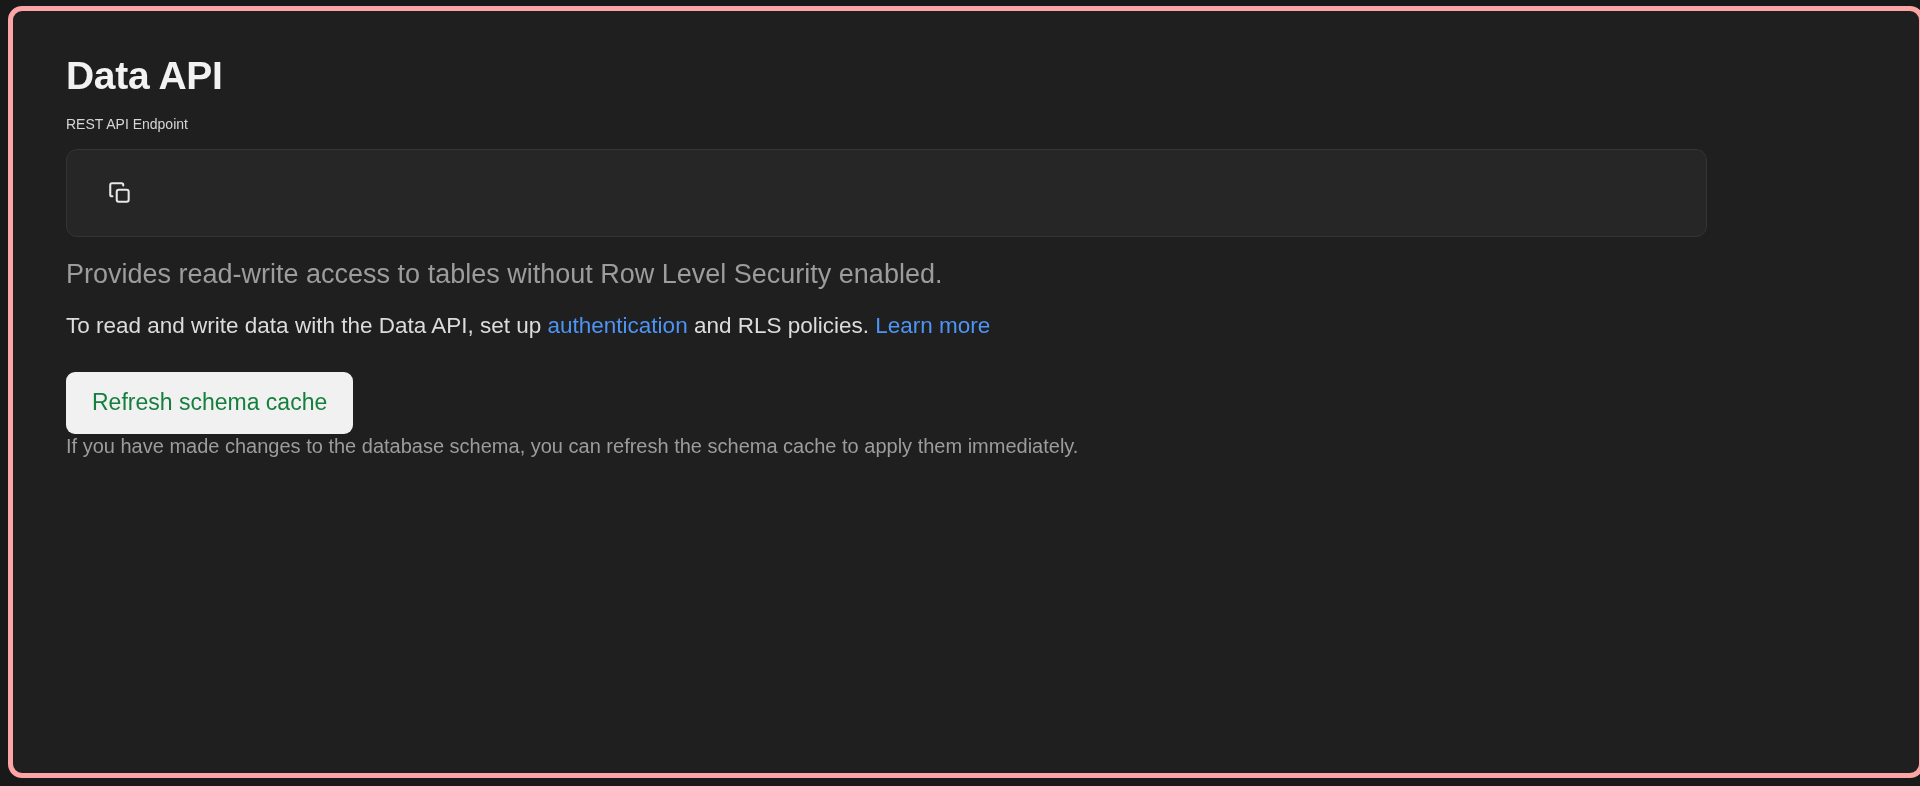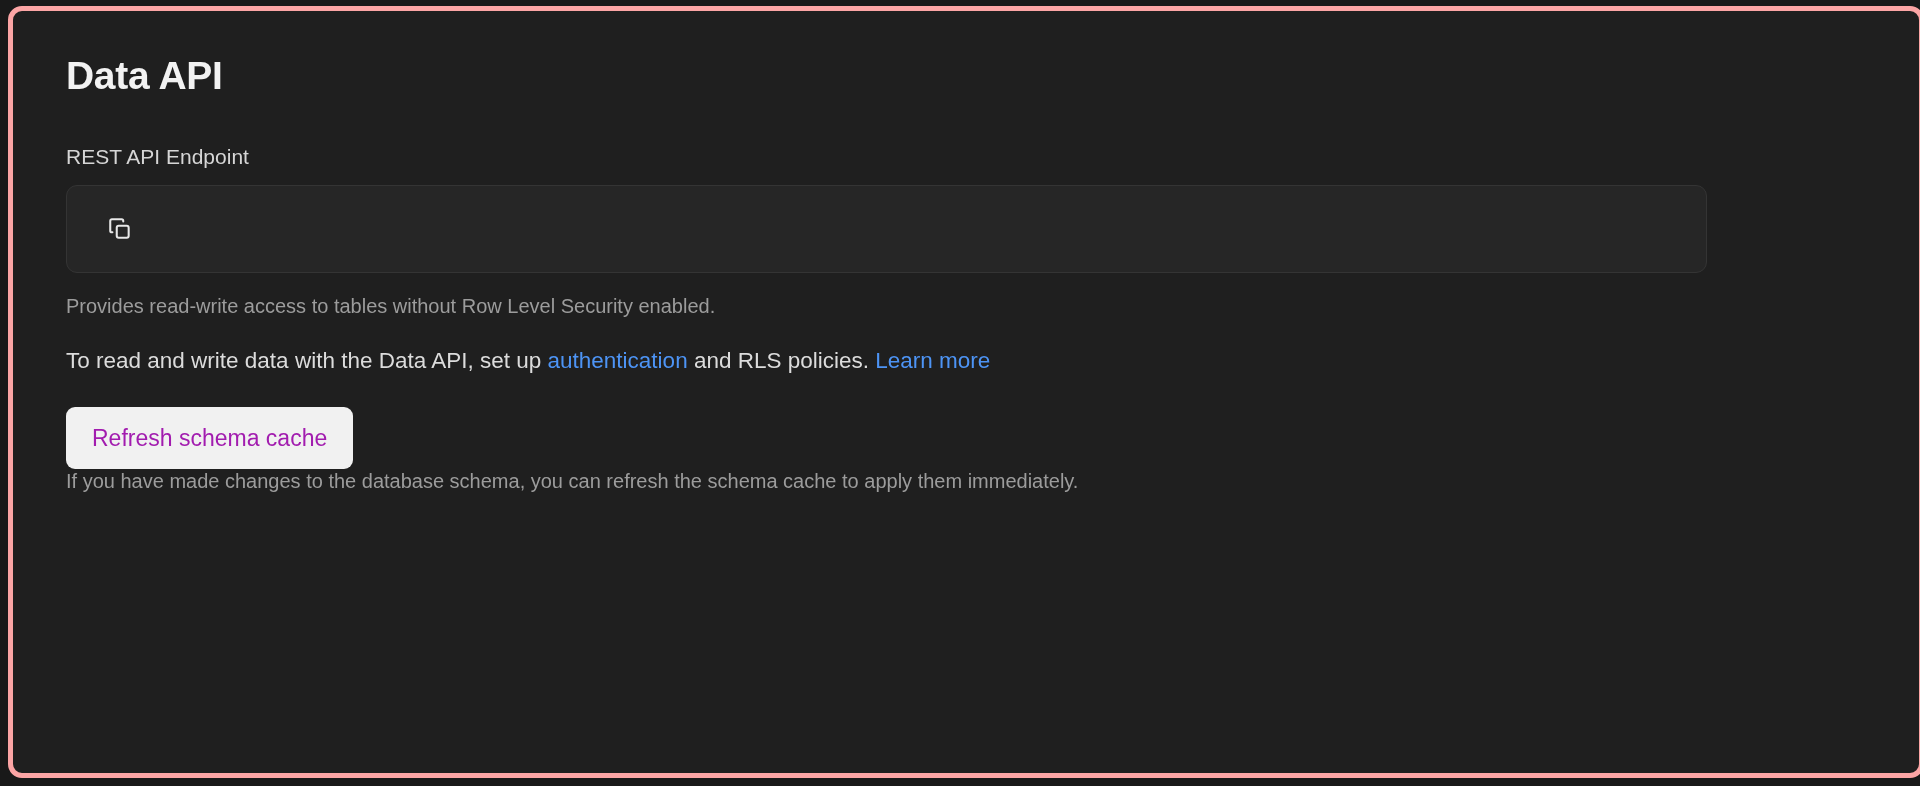--- a/index.html
+++ b/index.html
@@ -54,22 +54,22 @@
   .subtitle {
     margin-top: 34px;
     font-size: 22.5px;
     font-weight: 400;
     color: #c9c9c9;
     line-height: 1.25;
   }
 
   
   .field-label {
-    margin-top: 47px;
-    font-size: 21px;
+    margin-top: 19px;
+    font-size: 14px;
     font-weight: 400;
     color: #d6d6d6;
     line-height: 1.2;
   }
 
   
   .endpoint-row {
     margin-top: 16px;
     width: 1641px;
     height: 88px;
@@ -102,48 +102,48 @@
     border: none;
     background: transparent;
     border-radius: 7px;
     cursor: pointer;
   }
   .copy-btn svg { display: block; }
 
   
   .helper {
     margin-top: 21px;
-    font-size: 20px;
+    font-size: 27px;
     color: #9c9c9c;
     line-height: 1.25;
   }
 
   
   .para {
-    margin-top: 28px;
+    margin-top: 20px;
     font-size: 22.5px;
     color: #dcdcdc;
     line-height: 1.25;
   }
   .para a {
     color: #4d94f5;
     text-decoration: none;
     cursor: pointer;
   }
 
   
   .refresh-btn {
     display: inline-flex;
     align-items: center;
     justify-content: center;
     margin-top: 32px;
     height: 62px;
     padding: 0 26px;
     background: #f1f1f1;
-    color: #a21caf;
+    color: #15803d;
     border: none;
     border-radius: 9px;
     font-family: "Liberation Sans", sans-serif;
     font-size: 23px;
     font-weight: 400;
     cursor: pointer;
   }
 
   
   .footnote {

